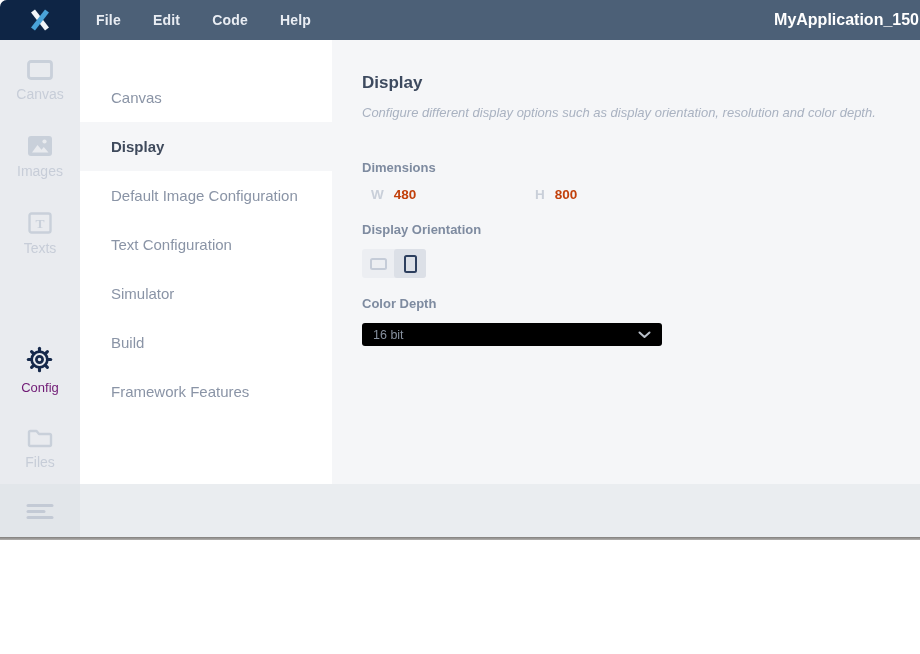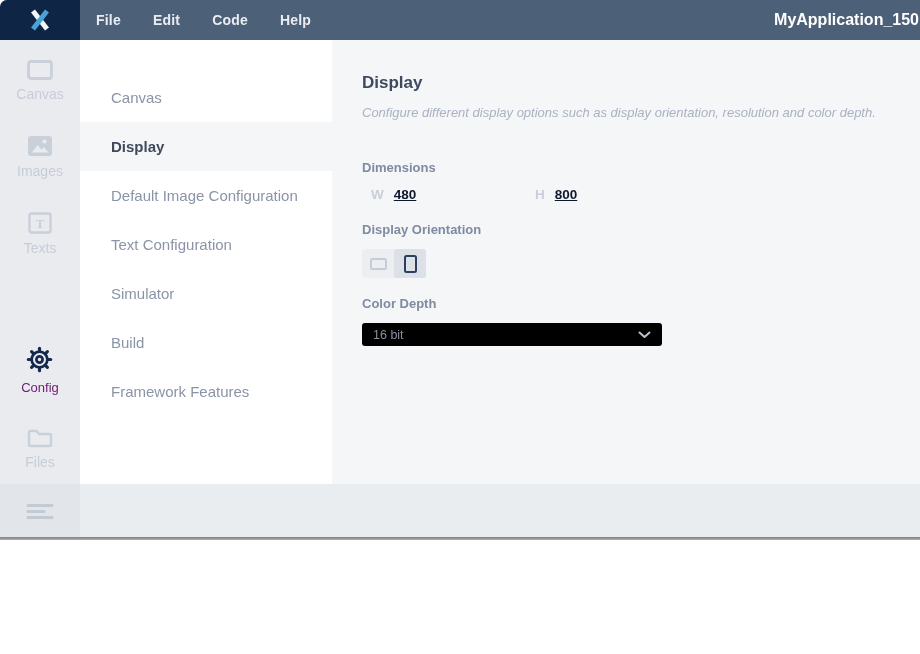--- a/index.html
+++ b/index.html
@@ -97,21 +97,21 @@
   .field-label {
     font-size: 13px; font-weight: 700; color: #7e8ba0;
     margin-bottom: 12px;
   }
   .dims-row { display: flex; margin-bottom: 20px; }
   .dim-field {
     width: 164px; display: flex; align-items: center;
     padding-left: 9px; font-size: 13.5px; font-weight: 700;
   }
   .dim-prefix { color: #c9cfd9; margin-right: 10px; }
-  .dim-value { color: #0f172a; text-decoration: underline; }
+  .dim-value { color: #c2410c; }
 
   .toggle-group {
     display: inline-flex; background: #eceef2; border-radius: 3px;
     margin-bottom: 18px;
   }
   .toggle-btn {
     width: 32px; height: 29px;
     display: flex; align-items: center; justify-content: center;
     border-radius: 3px; cursor: pointer;
   }

